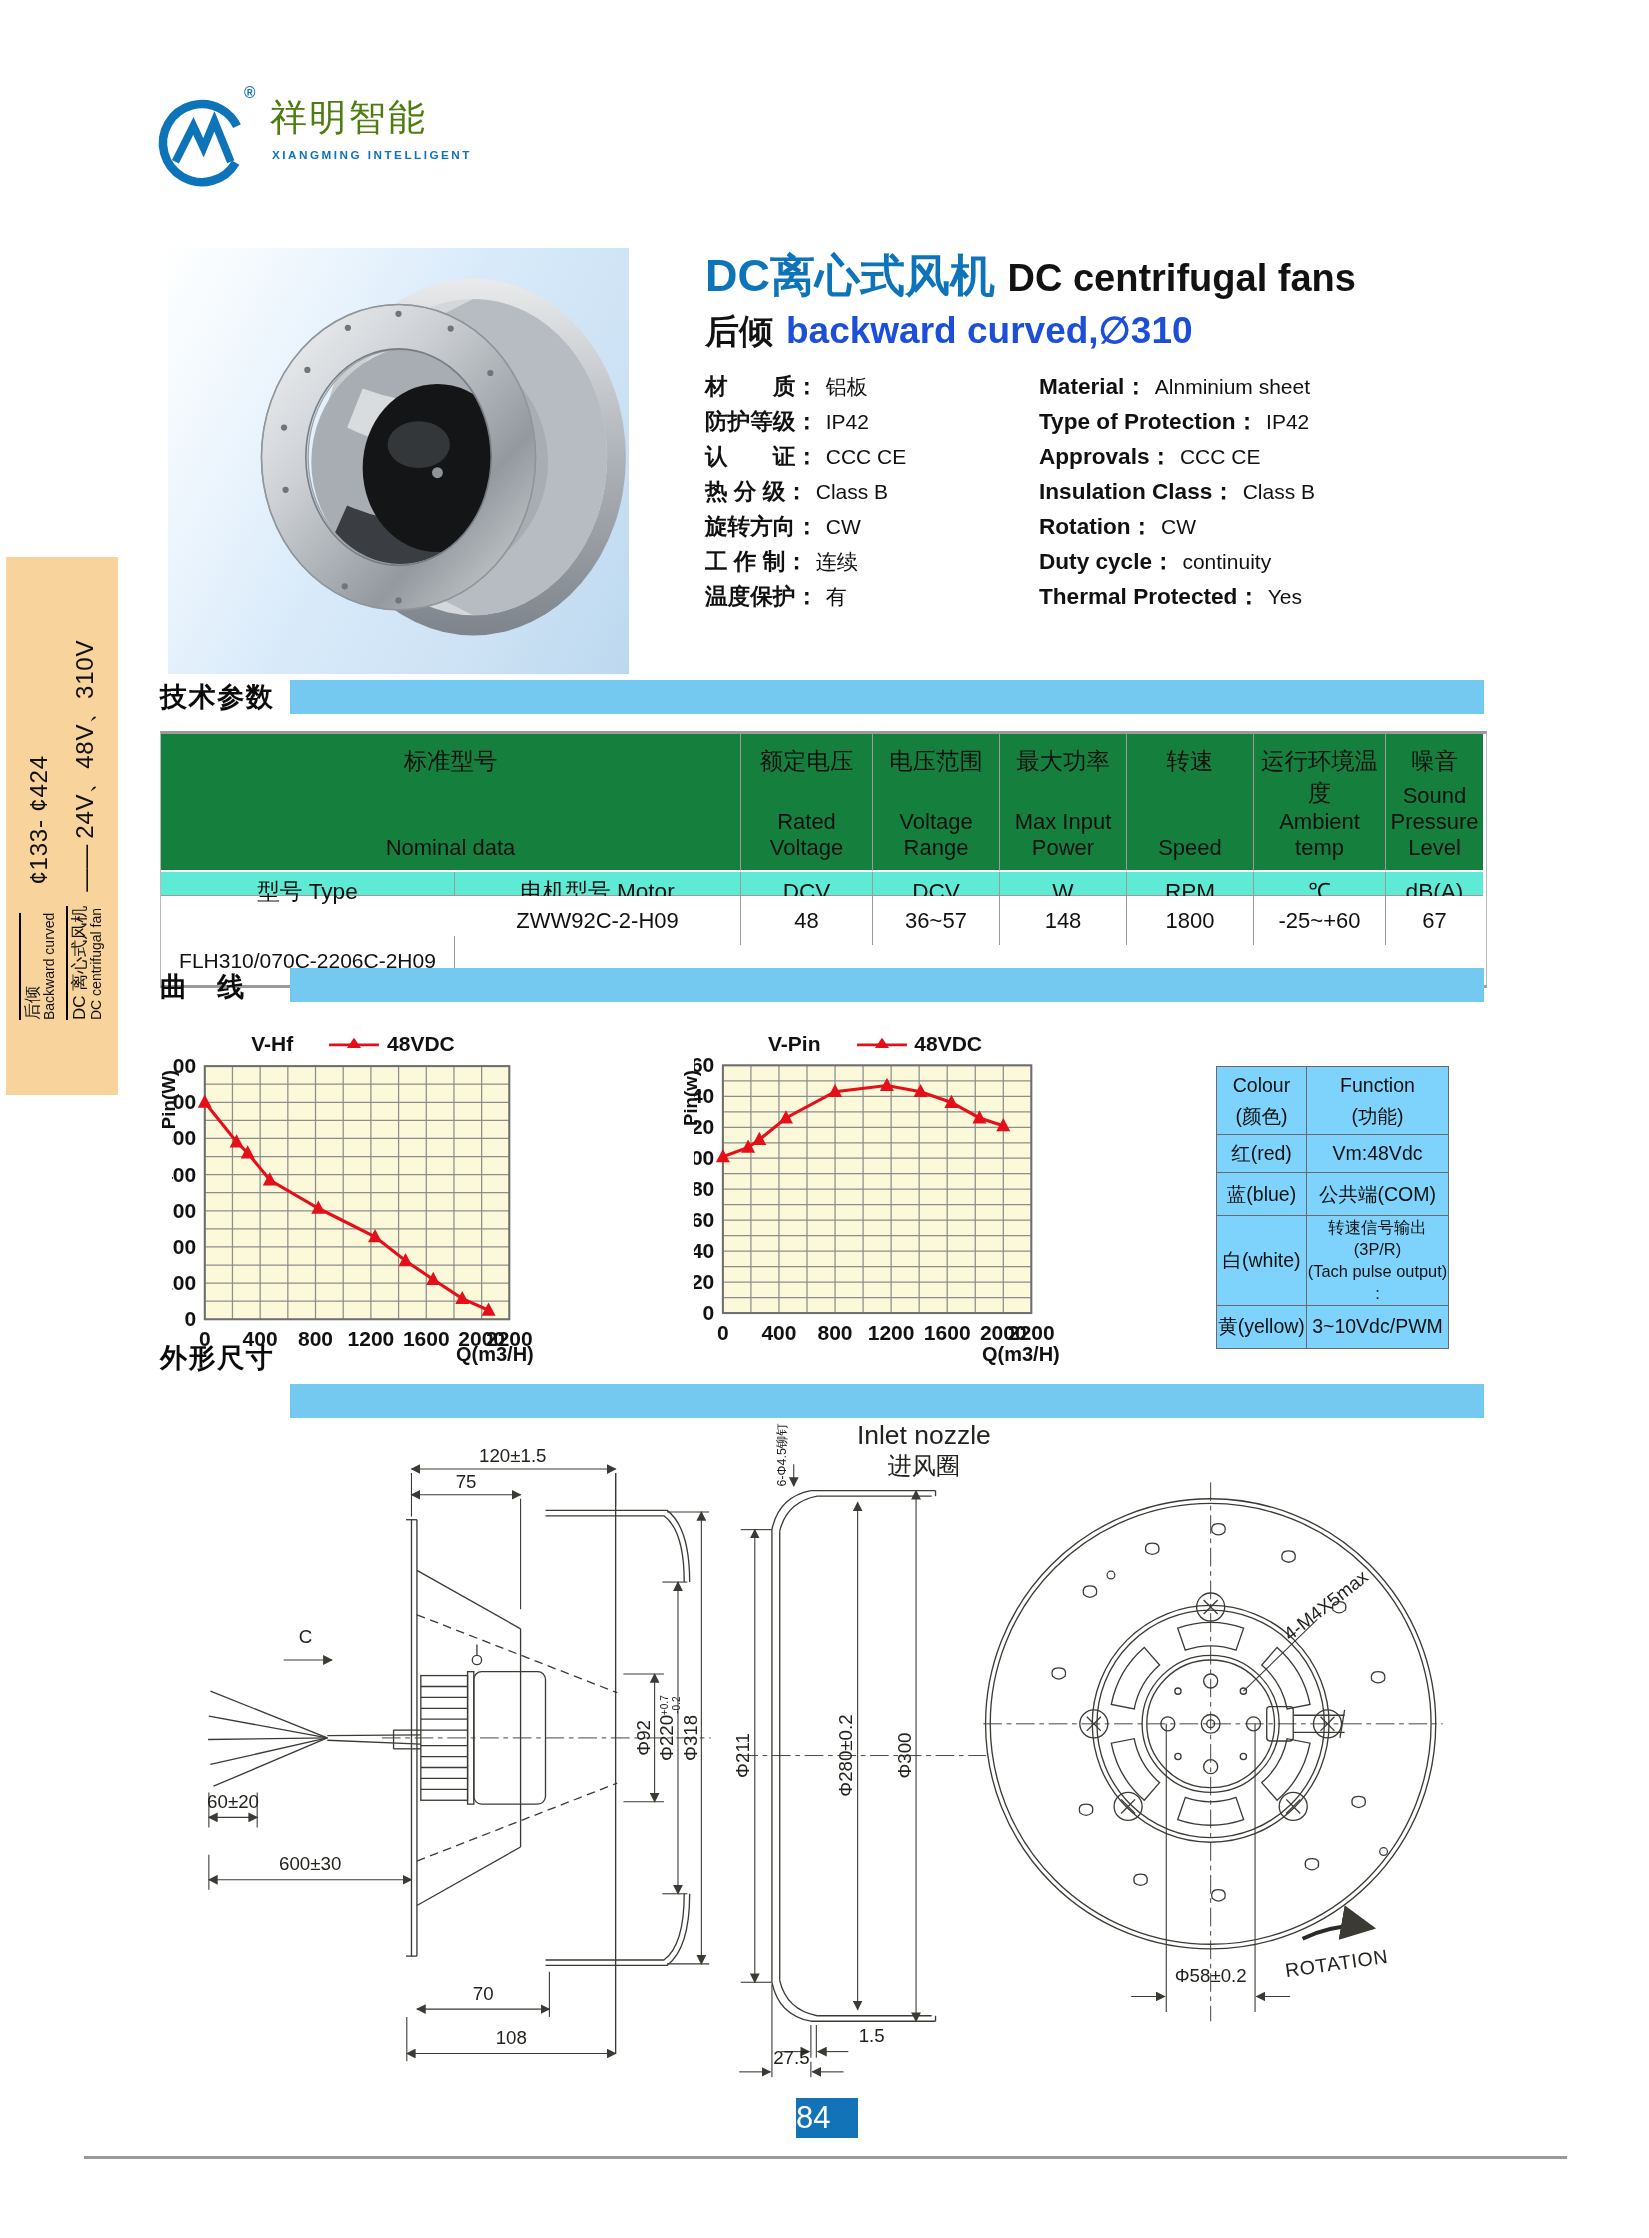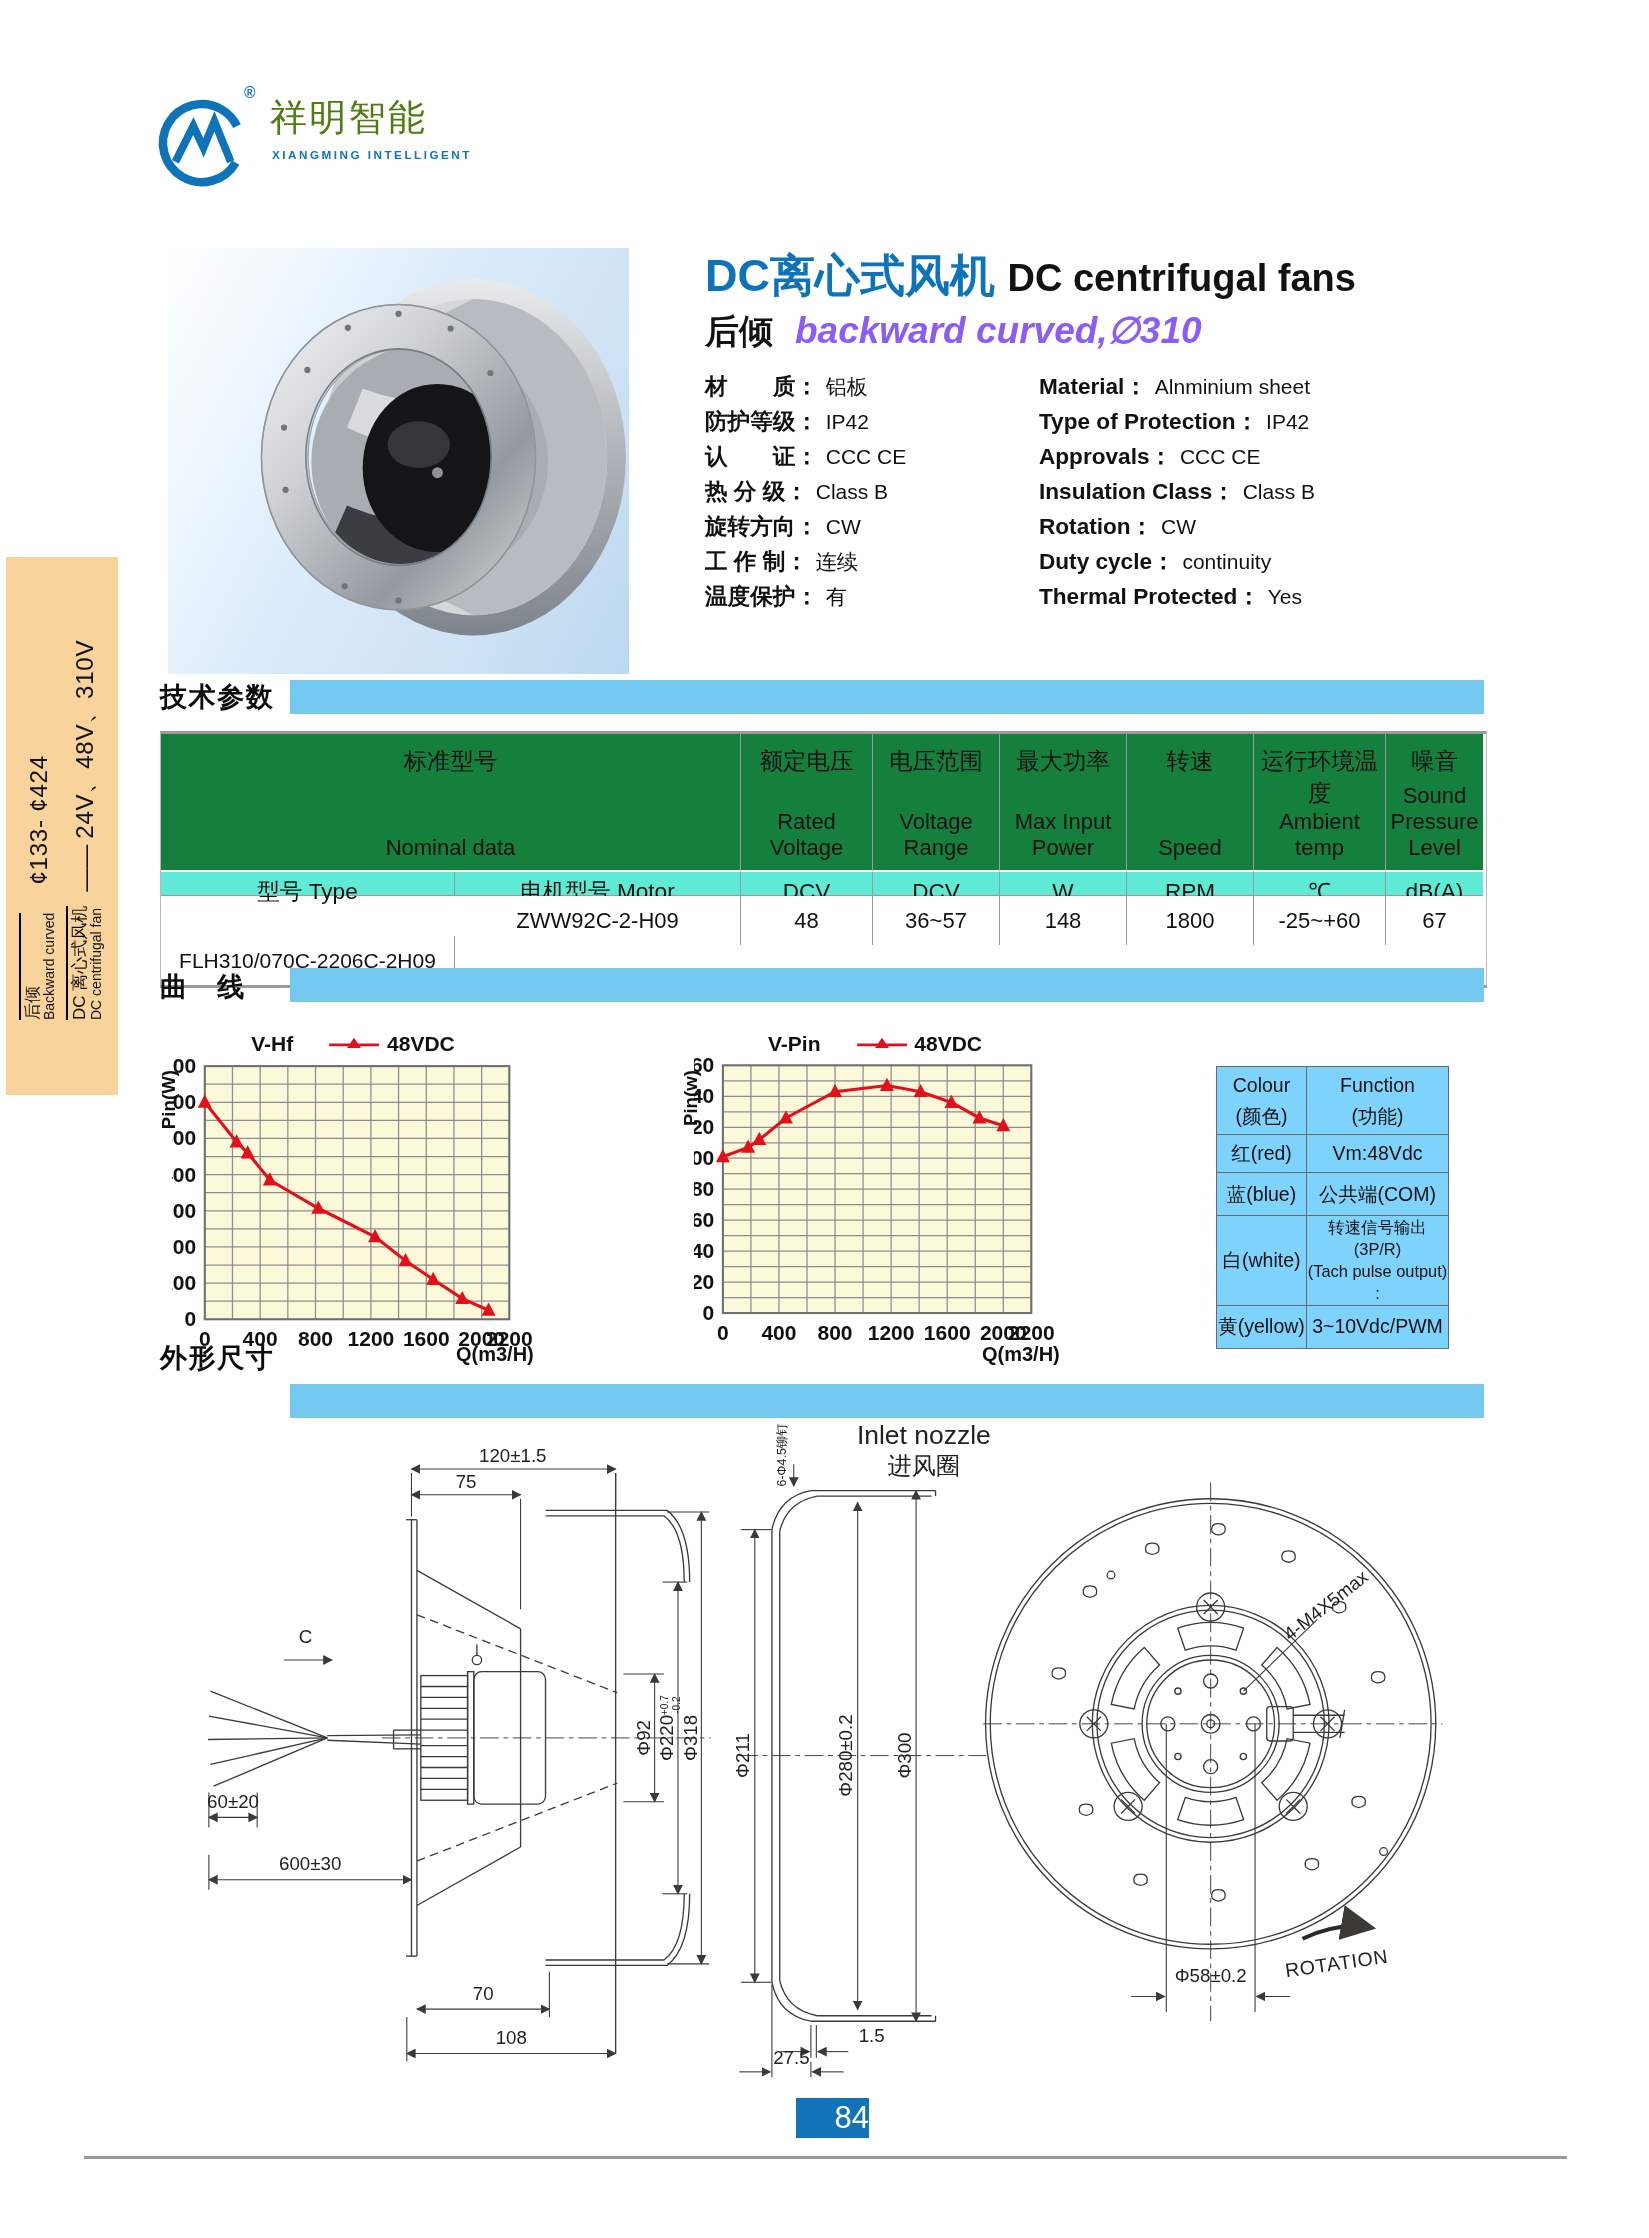--- a/index.html
+++ b/index.html
@@ -16,21 +16,21 @@
   .photo{position:absolute;left:168px;top:248px;width:461px;height:426px;
     background:linear-gradient(118deg,#feffff 0%,#eef6fd 22%,#d8eafa 48%,#cde2f4 75%,#bcd8ef 100%);}
   .photo svg{position:absolute;left:0;top:0;}
 
   
   .title{position:absolute;left:705px;top:246px;white-space:nowrap;}
   .title .cn{font-size:45px;font-weight:bold;color:#0e74ba;}
   .title .en{font-size:38px;font-weight:600;color:#121212;margin-left:12.5px;}
   .subtitle{position:absolute;left:705px;top:309px;white-space:nowrap;}
   .subtitle .cn{font-size:34px;font-weight:bold;color:#121212;}
-  .subtitle .en{font-size:37px;font-weight:600;color:#8b5cf6;margin-left:22px;font-style:italic;}
+  .subtitle .en{font-size:37px;font-weight:600;color:#1d4ed8;margin-left:13px;}
 
   
   .specs{position:absolute;left:705px;top:369px;width:826px;}
   .specs .row{display:flex;height:35px;line-height:35px;}
   .specs .cnc{width:334px;}
   .specs .lab{font-weight:bold;font-size:22.6px;}
   .specs .val{font-size:21px;margin-left:7.8px;}
 
   
   .secttl{position:absolute;left:160px;font-size:27px;font-weight:bold;color:#0b0b0b;letter-spacing:1.6px;}
@@ -87,21 +87,21 @@
   .sb-strip{position:absolute;left:50%;top:50%;width:538px;height:112px;transform:translate(-50%,-50%) rotate(-90deg);
      display:flex;flex-direction:column;justify-content:center;gap:7.8px;box-sizing:border-box;padding-left:75px;padding-right:3.1px;}
   .sb-row{display:flex;align-items:center;}
   .sb-block{border-top:2.3px solid #000;padding-top:2.3px;line-height:1.12;}
   .sb-cn{font-size:17px;}
   .sb-en{font-size:14px;}
   .sb-range{font-size:24px;letter-spacing:0.8px;white-space:nowrap;}
   .sb-dash{font-size:23.4px;margin:0 6.2px 0 14px;}
 
   
-  .pagebadge{position:absolute;left:796px;top:2098px;width:73px;height:40px;background:#1273b8;color:#fff;font-size:31px;text-align:right;line-height:40px;}
+  .pagebadge{position:absolute;left:796px;top:2098px;width:62px;height:40px;background:#1273b8;color:#fff;font-size:31px;text-align:left;line-height:40px;}
   .footline{position:absolute;left:84px;top:2156px;width:1483px;height:3.1px;background:#9a9a9a;}
 </style>
 </head>
 <body>
 
 <div id="page">
 
   <div class="logo">
     <svg width="117" height="113" viewBox="0 0 150 145">
       <circle cx="64" cy="72" r="50" fill="none" stroke="#0e74ba" stroke-width="11" stroke-dasharray="265 50" transform="rotate(30 64 72)"></circle>

